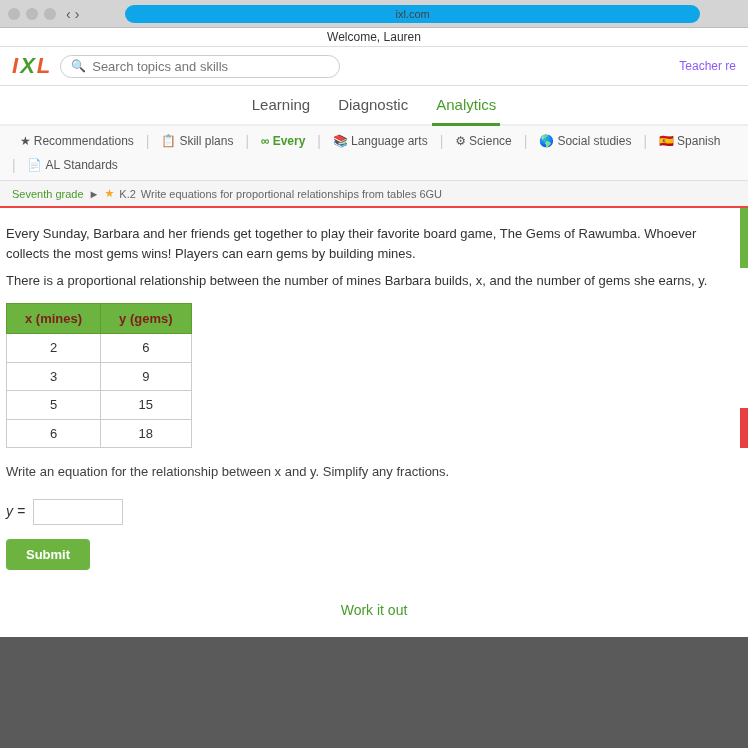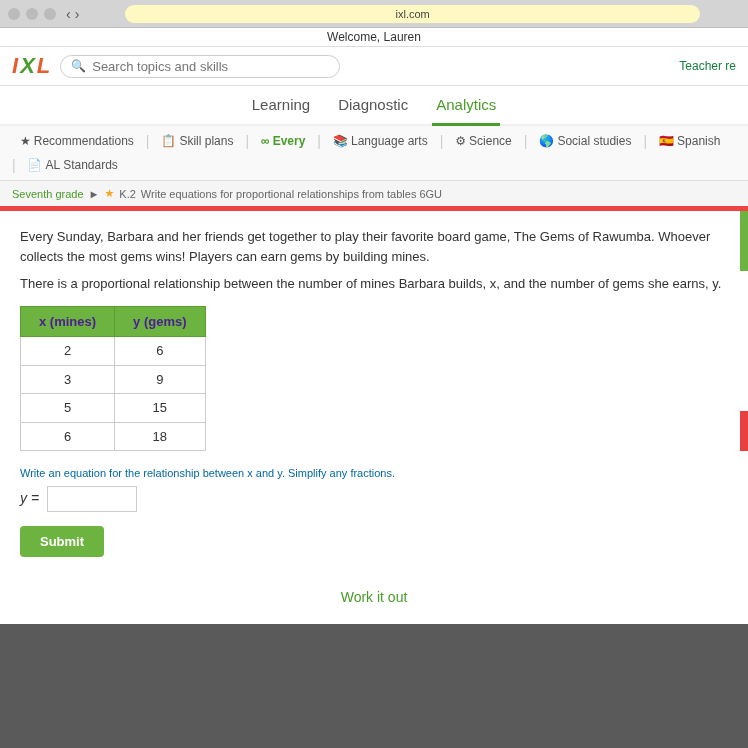--- a/index.html
+++ b/index.html
@@ -33,21 +33,21 @@
     .browser-btn {
       width: 12px;
       height: 12px;
       border-radius: 50%;
       background: #bbb;
     }
 
     .address-bar {
       flex: 1;
       height: 18px;
-      background: #fef9c3;
+      background: #0ea5e9;
       border-radius: 9px;
       display: flex;
       align-items: center;
       justify-content: center;
       font-size: 11px;
       color: #444;
       margin: 0 40px;
     }
 
     .welcome-bar {
@@ -90,21 +90,21 @@
     }
 
     .search-icon {
       color: #888;
       font-size: 12px;
     }
 
     .teacher-badge {
       margin-left: auto;
       font-size: 12px;
-      color: #15803d;
+      color: #8b5cf6;
     }
 
     
     .nav-tabs {
       background: #fff;
       display: flex;
       gap: 20px;
       padding: 0 12px;
       border-bottom: 2px solid #eee;
       justify-content: center;
@@ -156,39 +156,39 @@
       color: #ccc;
       font-size: 14px;
     }
 
     
     .breadcrumb {
       background: #f5f5f5;
       padding: 6px 12px;
       font-size: 11px;
       color: #666;
-      border-bottom: 5px solid #ef4444;
+      border-bottom: 2px solid #ef4444;
       display: flex;
       align-items: center;
       gap: 5px;
     }
 
     .breadcrumb a {
       color: #4a9c2a;
       text-decoration: none;
     }
 
     .star-icon {
       color: #f5a623;
     }
 
     
     .main-content {
       background: #fff;
-      padding: 16px 20px;
+      padding: 16px 6px;
       font-size: 13px;
       color: #333;
       line-height: 1.5;
     }
 
     .problem-text {
       margin-bottom: 12px;
     }
 
     .problem-text p {
@@ -196,44 +196,44 @@
     }
 
     
     .data-table {
       border-collapse: collapse;
       margin: 12px 0;
     }
 
     .data-table th {
       background: #6db33f;
-      color: #4c1d95;
+      color: #7f1d1d;
       padding: 5px 18px;
       font-size: 13px;
       border: 1px solid #5a9e30;
       font-weight: bold;
     }
 
     .data-table td {
       border: 1px solid #ccc;
       padding: 4px 18px;
       text-align: center;
       font-size: 13px;
       background: white;
     }
 
     
     .answer-section {
       margin-top: 14px;
     }
 
     .answer-label {
-      font-size: 11px;
-      color: #0369a1;
-      margin-bottom: 4px;
+      font-size: 13px;
+      color: #404040;
+      margin-bottom: 17px;
     }
 
     .equation-row {
       display: flex;
       align-items: center;
       gap: 8px;
       margin-bottom: 14px;
     }
 
     .equation-label {

